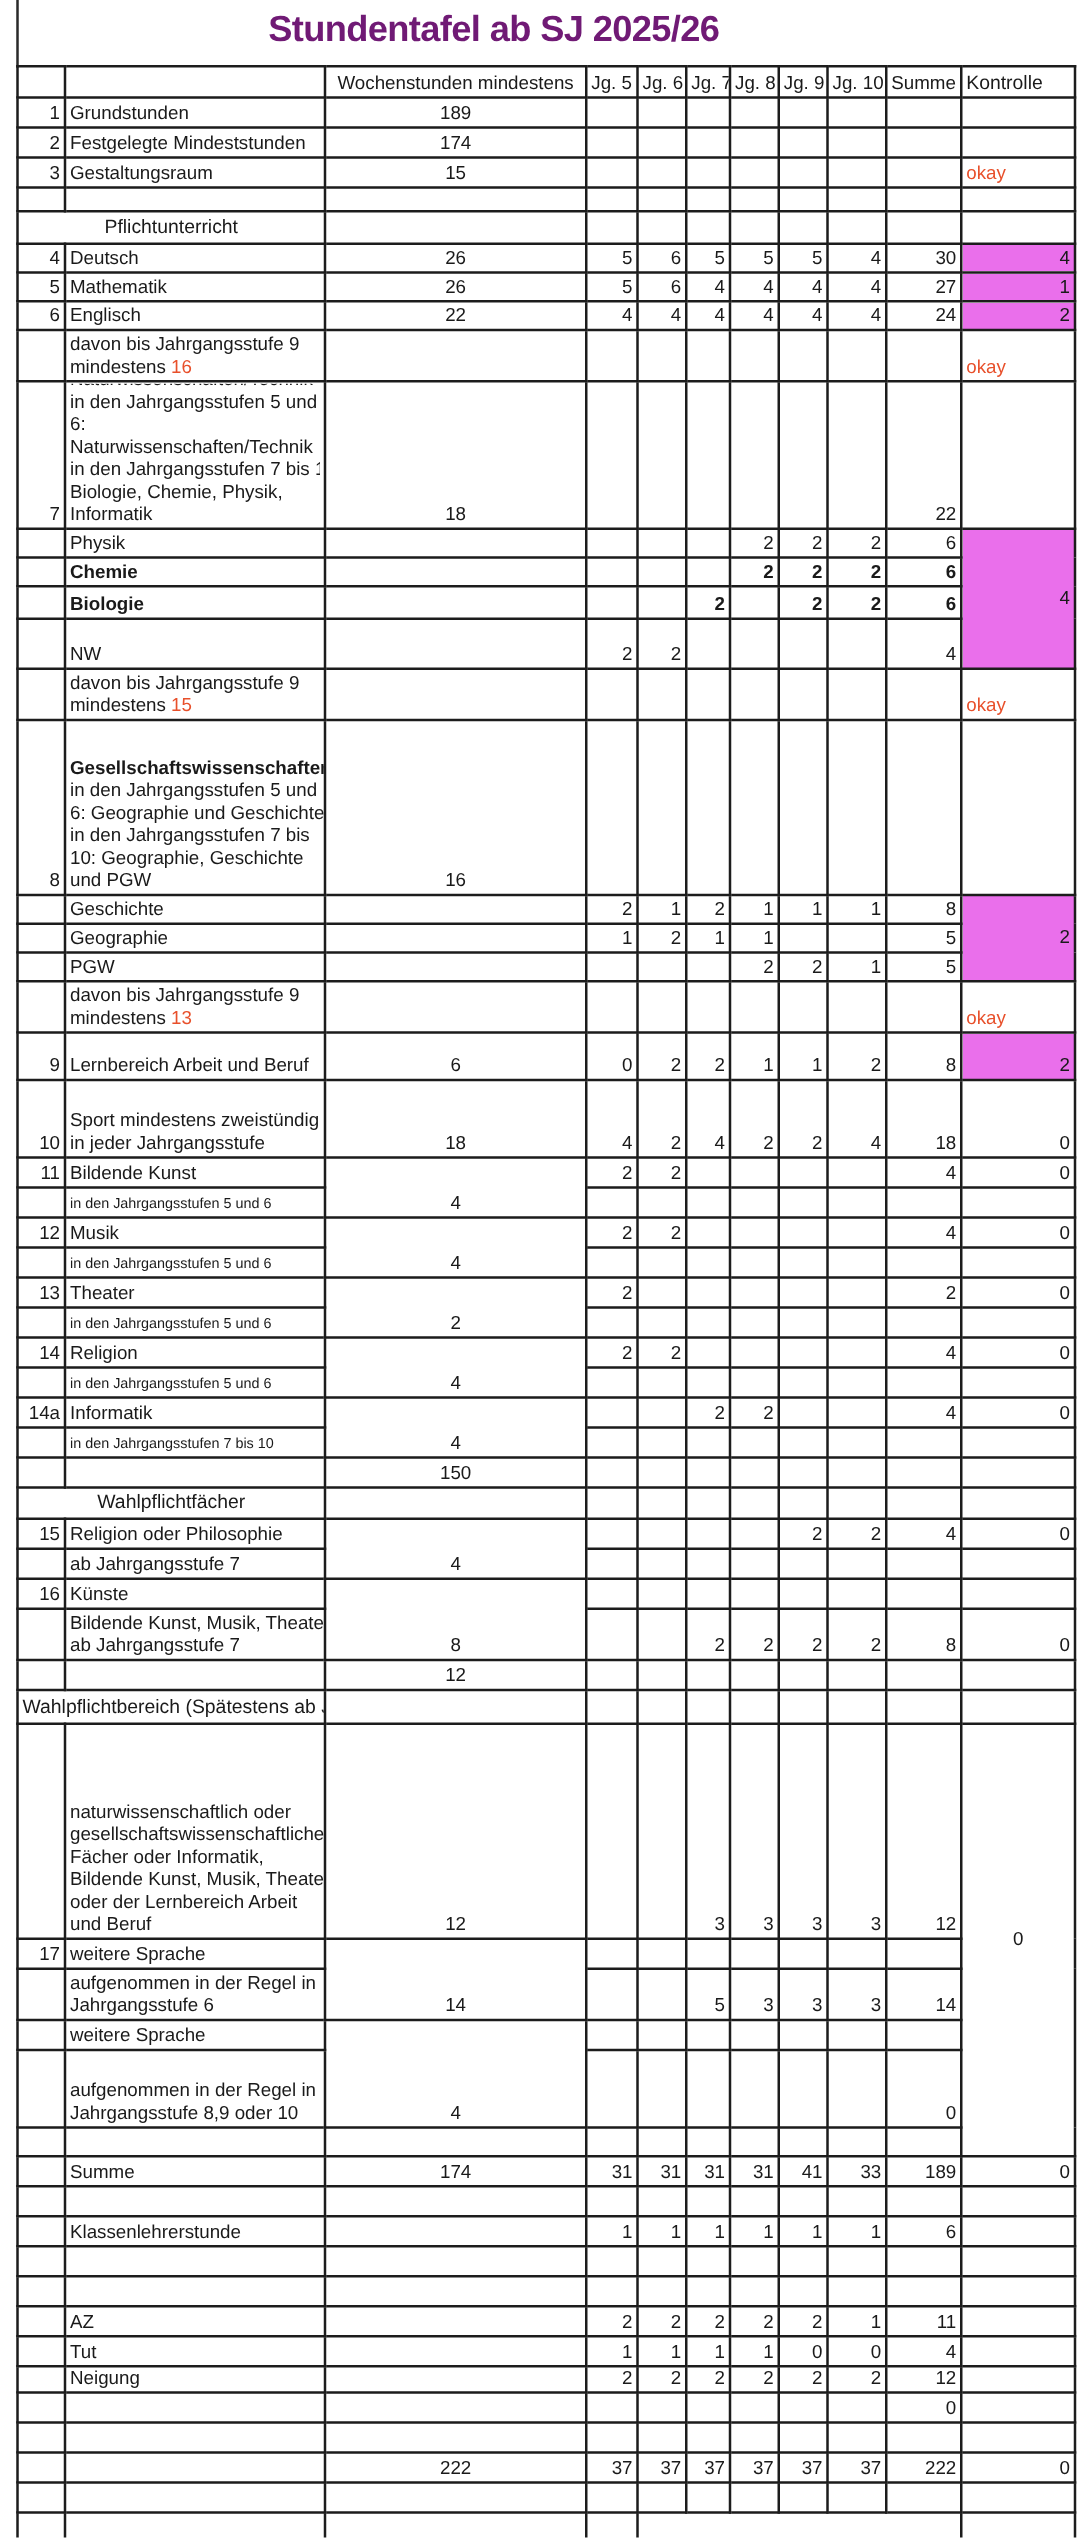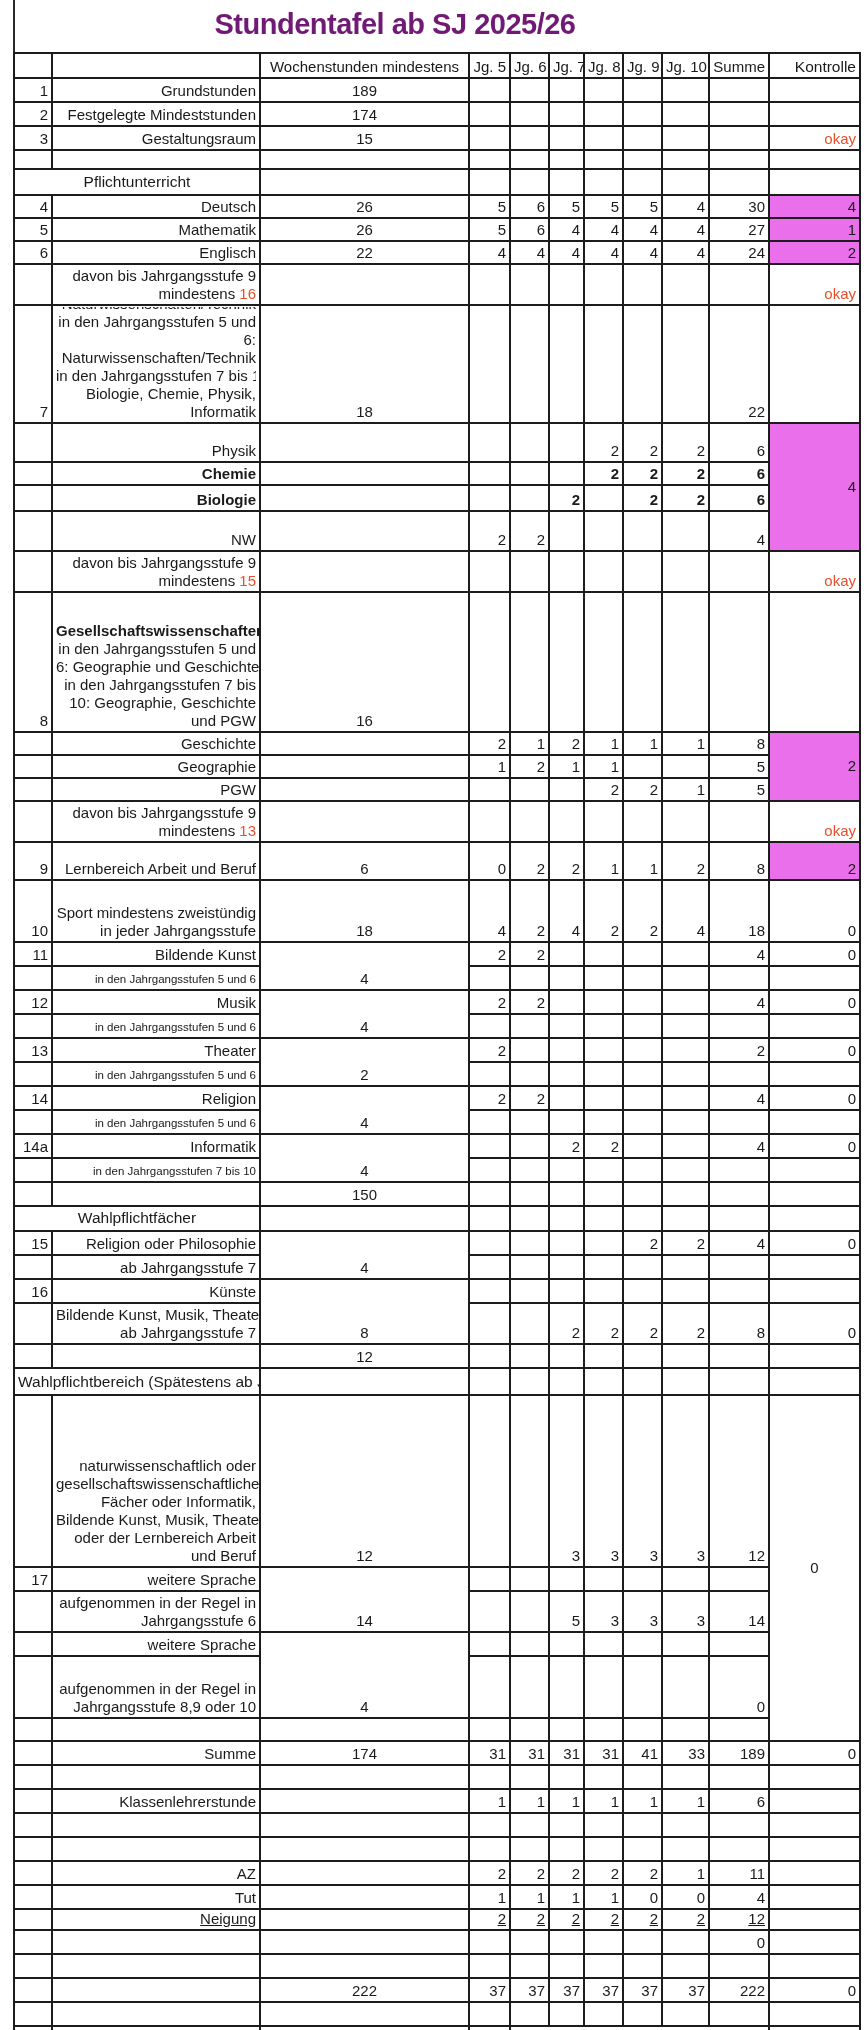--- a/index.html
+++ b/index.html
@@ -18,21 +18,21 @@
   }
   td{
     border:2px solid #1c1c1c;
     vertical-align:bottom;
     font-size:15px;line-height:18px;
     padding:0 3px 1px 3px;
     text-align:right;
     overflow:hidden;
     white-space:nowrap;
   }
-  td.l{text-align:right;}
+  td.l{text-align:left;}
   td.c{text-align:center;}
   td.sec{text-align:center;font-size:15.5px;padding-bottom:3px;}
   td.hl{background:var(--hl,#ea6feb);}
   td.vm{vertical-align:middle;}
   td.sm{font-size:11.5px;}
   td.hdr{font-size:15.5px;}
   .al{color:var(--al,#e8502b);}
   .b{font-weight:bold;}
   .ln{white-space:nowrap;}
   .clip{overflow:hidden;display:flex;flex-direction:column;justify-content:flex-end;}
@@ -208,21 +208,21 @@
         <td class="c">18</td>
         <td></td>
         <td></td>
         <td></td>
         <td></td>
         <td></td>
         <td></td>
         <td>22</td>
         <td></td>
       </tr>
-      <tr style="height: 39px;">
+      <tr style="height: 23px;">
         <td></td>
         <td class="l">Physik</td>
         <td></td>
         <td></td>
         <td></td>
         <td></td>
         <td>2</td>
         <td>2</td>
         <td>2</td>
         <td>6</td>
@@ -794,21 +794,21 @@
         <td></td>
         <td>1</td>
         <td>1</td>
         <td>1</td>
         <td>1</td>
         <td>0</td>
         <td>0</td>
         <td>4</td>
         <td></td>
       </tr>
-      <tr style="height: 16px; text-decoration: underline;">
+      <tr style="height: 16px;">
         <td></td>
         <td class="l">Neigung</td>
         <td></td>
         <td>2</td>
         <td>2</td>
         <td>2</td>
         <td>2</td>
         <td>2</td>
         <td>2</td>
         <td>12</td>

